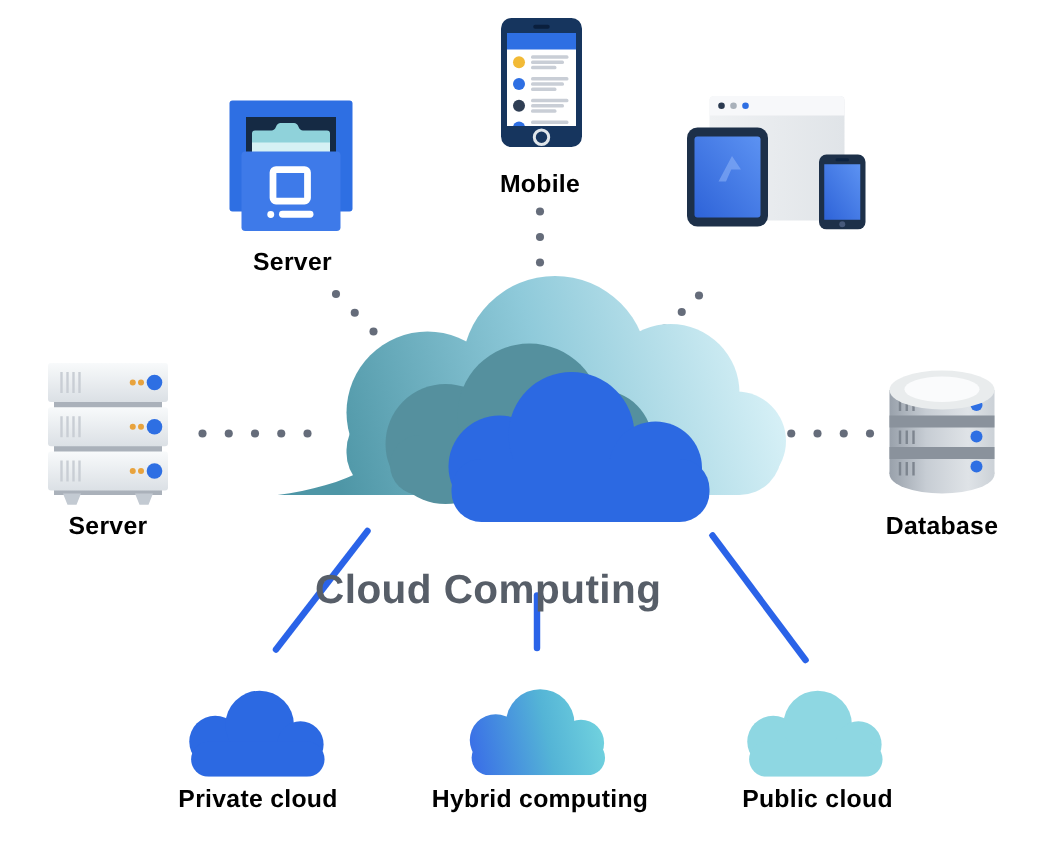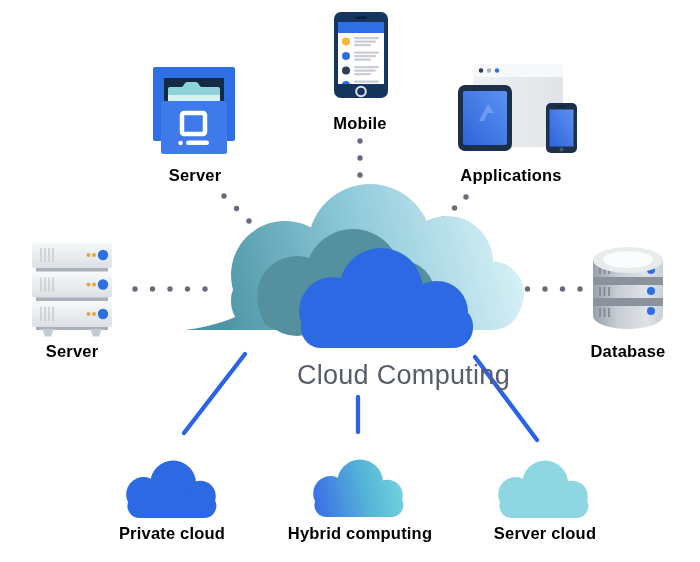--- a/index.html
+++ b/index.html
@@ -7,23 +7,24 @@
     position:relative;width:700px;height:562px;background:#ffffff;
     font-family:"Liberation Sans",sans-serif;overflow:hidden;
   }
   .abs{position:absolute;}
   .node-label{
     position:absolute;text-align:center;color:#000000;
     font-size:16.5px;font-weight:600;letter-spacing:.2px;white-space:nowrap;
     width:200px;
   }
   .title-label{
-    position:absolute;text-align:right;color:#575E68;
-    font-size:27px;font-weight:400;letter-spacing:.3px;white-space:nowrap;
+    position:absolute;text-align:left;color:#575E68;
+    font-size:27px;font-weight:700;letter-spacing:.3px;white-space:nowrap;
     width:300px;
+    margin-top:18px;
   }
   svg{display:block;}
 </style>
 </head>
 <body>
 
 <div class="canvas">
 
   <svg width="0" height="0" style="position:absolute" aria-hidden="true">
     <symbol id="cloud-shape" viewBox="0 0 170 100">
@@ -275,21 +276,20 @@
     </defs>
     <use href="#cloud-shape" fill="url(#hybridGrad)"></use>
   </svg>
 
   <svg class="abs" style="left:492px;top:456px" width="105" height="62" viewBox="0 0 170 100">
     <use href="#cloud-shape" fill="#8ED7E2"></use>
   </svg>
 
   <div class="node-label" style="left:95px;top:166px">Server</div>
   <div class="node-label" style="left:260px;top:114px">Mobile</div>
-  <div class="node-label" style="left:411px;top:166px">Applications</div>
   <div class="node-label" style="left:-28px;top:342px">Server</div>
   <div class="node-label" style="left:528px;top:342px">Database</div>
   <div class="title-label" style="left:210px;top:360px">Cloud Computing</div>
   <div class="node-label" style="left:72px;top:524px">Private cloud</div>
   <div class="node-label" style="left:260px;top:524px">Hybrid computing</div>
-  <div class="node-label" style="left:445px;top:524px">Server cloud</div>
+  <div class="node-label" style="left:445px;top:524px">Public cloud</div>
 
 </div>
 
 </body></html>

